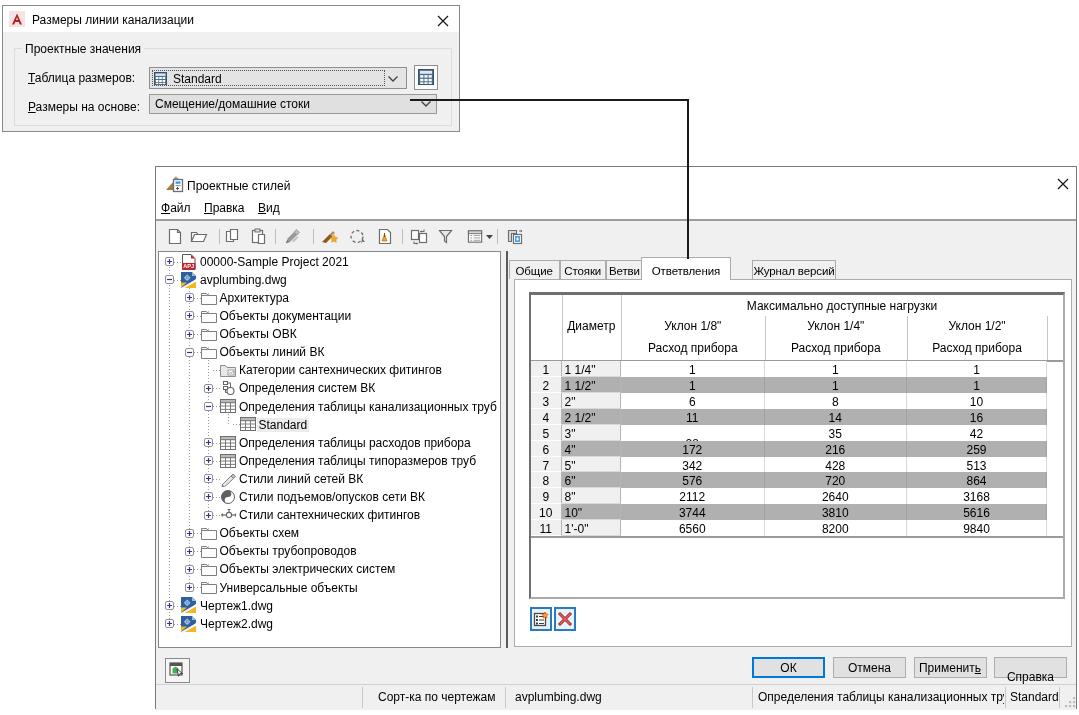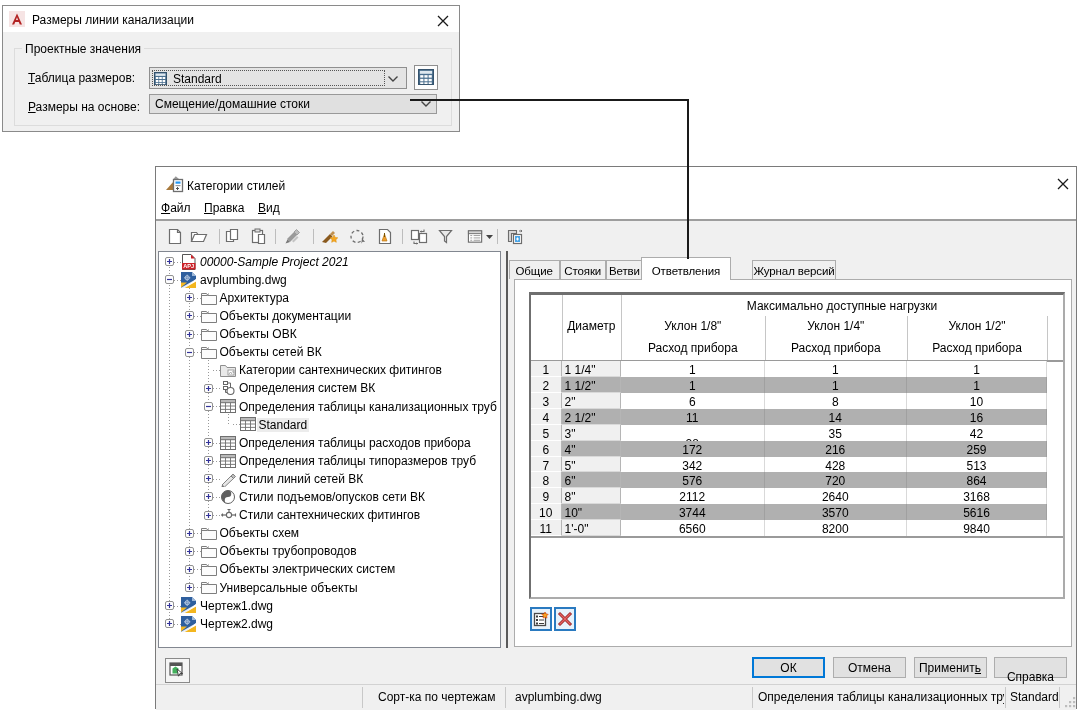--- a/index.html
+++ b/index.html
@@ -14,21 +14,21 @@
 <div class="abs" style="left:0;top:0;width:100%;height:52px;background:#fff;"></div>
 <div class="abs" style="left:0;top:52px;width:100%;height:2px;background:#9d9d9d;"></div>
 <svg class="abs" style="left:9px;top:9px;" width="20" height="17" viewBox="0 0 20 17">
 <path d="M1 14 L9 5 L10 14 Z" fill="#a8793c"></path>
 <rect x="9" y="1" width="5" height="4" fill="#9a9a9a" transform="rotate(40 11 3)"></rect>
 <rect x="8.5" y="3.5" width="9" height="12" fill="#fff" stroke="#6e6e6e" stroke-width="1.3"></rect>
 <rect x="10.5" y="5.5" width="5" height="2.2" fill="#2196f3"></rect>
 <rect x="10.5" y="9" width="5" height="1.2" fill="#9a9a9a"></rect>
 <path d="M12.5 11 v3 M11 12.5 h3" stroke="#555" stroke-width="1"></path>
 </svg>
-<div class="txt" style="left:31px;top:12px;font-size:12px;">Категории стилей</div>
+<div class="txt" style="left:31px;top:12px;font-size:12px;">Проектные стилей</div>
 <svg class="abs" style="left:901px;top:11px;" width="12" height="12" viewBox="0 0 12 12">
 <path d="M1 1 L11 11 M11 1 L1 11" stroke="#1a1a1a" stroke-width="1.3"></path>
       </svg>
 <div class="txt" style="left:5px;top:34px;font-size:12px;"><u>Ф</u>айл</div>
 <div class="txt" style="left:48px;top:34px;font-size:12px;"><u>П</u>равка</div>
 <div class="txt" style="left:102px;top:34px;font-size:12px;"><u>В</u>ид</div>
 <svg class="abs" style="left:10px;top:61px;" width="18" height="17" viewBox="0 0 18 17">
         <path d="M3.5 1.5 h8 l3 3 v11 h-11 Z" fill="#fff" stroke="#6d6d6d" stroke-width="1.2"></path>
         <path d="M11.5 1.5 v3 h3" fill="none" stroke="#6d6d6d" stroke-width="1.2"></path>
       </svg>
@@ -105,21 +105,21 @@
 <svg class="abs" style="left:9.0px;top:90.0px" width="9" height="9" viewBox="0 0 9 9">
         <rect x=".5" y=".5" width="8" height="8" rx="1.5" fill="#fdfdfd" stroke="#919191"></rect>
         <path d="M2 4.5 h5 M4.5 2 v5" stroke="#33339a" stroke-width="1.2"></path>
       </svg>
 <svg class="abs" style="left:25.0px;top:86.55px" width="15" height="16" viewBox="0 0 15 16">
 <path d="M1.5 .5 h8.5 l4 4 v11 h-12.5 Z" fill="#fff" stroke="#555" stroke-width="1"></path>
 <path d="M10 .5 l4 4 h-4 Z" fill="#cc2229"></path>
 <rect x="1" y="9" width="13.5" height="6.5" fill="#cc2229"></rect>
 <text x="7.7" y="14.4" font-size="5.6" font-weight="bold" fill="#fff" text-anchor="middle" font-family="Liberation Sans">APJ</text>
       </svg>
-<div class="txt" style="left:42.0px;top:87.7px;font-size:12px;padding:0 2px;font-style:italic;">00000-Sample Project 2021</div>
+<div class="txt" style="left:42.0px;top:87.7px;font-size:12px;padding:0 2px;">00000-Sample Project 2021</div>
 <div class="abs" style="left:18.0px;top:112.6px;width:7px;height:1px;background-image:repeating-linear-gradient(to right,#9a9a9a 0 1px,transparent 1px 3px);"></div>
 <svg class="abs" style="left:9.0px;top:108.1px" width="9" height="9" viewBox="0 0 9 9">
         <rect x=".5" y=".5" width="8" height="8" rx="1.5" fill="#fdfdfd" stroke="#919191"></rect>
         <path d="M2 4.5 h5" stroke="#33339a" stroke-width="1.2"></path>
       </svg>
 <svg class="abs" style="left:25.0px;top:104.64999999999999px" width="15" height="16" viewBox="0 0 15 16">
 <path d="M0 0 H11 L15 4 V7 L4.5 16 H0 Z" fill="#2e5f9e"></path>
 <path d="M11 0 L15 4 H11 Z" fill="#9db8d8"></path>
 <path d="M0 10.5 L6 10.5 L0 15.5 Z" fill="#f3b61f"></path>
 <path d="M0 16 L15 16 L15 9.2 L2.8 16 Z" fill="#f3b61f"></path>
@@ -160,21 +160,21 @@
 <div class="txt" style="left:61.5px;top:160.1px;font-size:12px;padding:0 2px;">Объекты ОВК</div>
 <div class="abs" style="left:37.5px;top:185.1px;width:7px;height:1px;background-image:repeating-linear-gradient(to right,#9a9a9a 0 1px,transparent 1px 3px);"></div>
 <svg class="abs" style="left:28.5px;top:180.6px" width="9" height="9" viewBox="0 0 9 9">
         <rect x=".5" y=".5" width="8" height="8" rx="1.5" fill="#fdfdfd" stroke="#919191"></rect>
         <path d="M2 4.5 h5" stroke="#33339a" stroke-width="1.2"></path>
       </svg>
 <svg class="abs" style="left:44.5px;top:178.05px" width="16" height="14" viewBox="0 0 16 14">
 <path d="M.5 2.5 h5 l1.5 2 h8.5 v9 h-15 Z" fill="#fcfcfc" stroke="#7e7e7e" stroke-width="1"></path>
 <path d="M.5 4.5 h6 l1-2" fill="none" stroke="#7e7e7e" stroke-width="1"></path>
       </svg>
-<div class="txt" style="left:61.5px;top:178.2px;font-size:12px;padding:0 2px;">Объекты сетей ВК</div>
+<div class="txt" style="left:61.5px;top:178.2px;font-size:12px;padding:0 2px;">Объекты линий ВК</div>
 <div class="abs" style="left:57.0px;top:203.2px;width:7px;height:1px;background-image:repeating-linear-gradient(to right,#9a9a9a 0 1px,transparent 1px 3px);"></div>
 <svg class="abs" style="left:64.0px;top:196.15000000000003px" width="16" height="14" viewBox="0 0 16 14">
 <path d="M.5 2.5 h5 l1.5 2 h8.5 v9 h-15 Z" fill="#e9e9e9" stroke="#8e8e8e" stroke-width="1"></path>
 <rect x="8" y="7" width="6" height="5" fill="#fff" stroke="#8e8e8e" stroke-width=".8"></rect>
 <path d="M9 11 l1.5-2 1.5 2 M12 9.5 l1-1.2 1 1.7" stroke="#8e8e8e" stroke-width=".7" fill="none"></path>
       </svg>
 <div class="txt" style="left:81.0px;top:196.3px;font-size:12px;padding:0 2px;">Категории сантехнических фитингов</div>
 <div class="abs" style="left:57.0px;top:221.3px;width:7px;height:1px;background-image:repeating-linear-gradient(to right,#9a9a9a 0 1px,transparent 1px 3px);"></div>
 <svg class="abs" style="left:48.0px;top:216.8px" width="9" height="9" viewBox="0 0 9 9">
         <rect x=".5" y=".5" width="8" height="8" rx="1.5" fill="#fdfdfd" stroke="#919191"></rect>
@@ -409,21 +409,21 @@
 <div class="abs" style="left:405.5px;top:321.28px;width:485.5px;height:15.86px;background:#fff;"></div>
 <div class="abs" style="left:375px;top:321.28px;width:30.5px;height:15.86px;background:#f0f0f0;border-right:1px solid #b5b5b5;border-bottom:1px solid #fff;box-sizing:border-box;text-align:center;font-size:12px;padding-top:2px;">9</div>
 <div class="abs" style="left:405.5px;top:321.28px;width:59.5px;height:15.86px;background:#f0f0f0;border-right:1px solid #b5b5b5;border-bottom:1px solid #d9d9d9;box-sizing:border-box;font-size:12px;padding:2px 0 0 3px;">8"</div>
 <div class="abs" style="left:465px;top:321.28px;width:143.5px;height:15.86px;border-right:1px solid #d9d9d9;box-sizing:border-box;text-align:center;font-size:12px;padding-top:2px;">2112</div>
 <div class="abs" style="left:608.5px;top:321.28px;width:142.5px;height:15.86px;border-right:1px solid #d9d9d9;box-sizing:border-box;text-align:center;font-size:12px;padding-top:2px;">2640</div>
 <div class="abs" style="left:751px;top:321.28px;width:140px;height:15.86px;border-right:1px solid #d9d9d9;box-sizing:border-box;text-align:center;font-size:12px;padding-top:2px;">3168</div>
 <div class="abs" style="left:405.5px;top:337.14px;width:485.5px;height:15.86px;background:#b0b0b0;"></div>
 <div class="abs" style="left:375px;top:337.14px;width:30.5px;height:15.86px;background:#f0f0f0;border-right:1px solid #b5b5b5;border-bottom:1px solid #fff;box-sizing:border-box;text-align:center;font-size:12px;padding-top:2px;">10</div>
 <div class="abs" style="left:405.5px;top:337.14px;width:59.5px;height:15.86px;background:#b0b0b0;border-right:1px solid #b5b5b5;border-bottom:1px solid #d9d9d9;box-sizing:border-box;font-size:12px;padding:2px 0 0 3px;">10"</div>
 <div class="abs" style="left:465px;top:337.14px;width:143.5px;height:15.86px;border-right:1px solid #a0a0a0;box-sizing:border-box;text-align:center;font-size:12px;padding-top:2px;">3744</div>
-<div class="abs" style="left:608.5px;top:337.14px;width:142.5px;height:15.86px;border-right:1px solid #a0a0a0;box-sizing:border-box;text-align:center;font-size:12px;padding-top:2px;">3570</div>
+<div class="abs" style="left:608.5px;top:337.14px;width:142.5px;height:15.86px;border-right:1px solid #a0a0a0;box-sizing:border-box;text-align:center;font-size:12px;padding-top:2px;">3810</div>
 <div class="abs" style="left:751px;top:337.14px;width:140px;height:15.86px;border-right:1px solid #a0a0a0;box-sizing:border-box;text-align:center;font-size:12px;padding-top:2px;">5616</div>
 <div class="abs" style="left:405.5px;top:353.00px;width:485.5px;height:15.86px;background:#fff;"></div>
 <div class="abs" style="left:375px;top:353.00px;width:30.5px;height:15.86px;background:#f0f0f0;border-right:1px solid #b5b5b5;border-bottom:1px solid #fff;box-sizing:border-box;text-align:center;font-size:12px;padding-top:2px;">11</div>
 <div class="abs" style="left:405.5px;top:353.00px;width:59.5px;height:15.86px;background:#f0f0f0;border-right:1px solid #b5b5b5;border-bottom:1px solid #d9d9d9;box-sizing:border-box;font-size:12px;padding:2px 0 0 3px;">1'-0"</div>
 <div class="abs" style="left:465px;top:353.00px;width:143.5px;height:15.86px;border-right:1px solid #d9d9d9;box-sizing:border-box;text-align:center;font-size:12px;padding-top:2px;">6560</div>
 <div class="abs" style="left:608.5px;top:353.00px;width:142.5px;height:15.86px;border-right:1px solid #d9d9d9;box-sizing:border-box;text-align:center;font-size:12px;padding-top:2px;">8200</div>
 <div class="abs" style="left:751px;top:353.00px;width:140px;height:15.86px;border-right:1px solid #d9d9d9;box-sizing:border-box;text-align:center;font-size:12px;padding-top:2px;">9840</div>
 <div class="abs" style="left:375px;top:368.86px;width:532px;height:2px;background:#9a9a9a;"></div>
 <div class="abs" style="left:373.5px;top:440px;width:22.5px;height:24px;background:#e8f2fb;border:2px solid #2a7ac0;box-sizing:border-box;"></div>
 <svg class="abs" style="left:377px;top:444px" width="16" height="16" viewBox="0 0 16 16">

